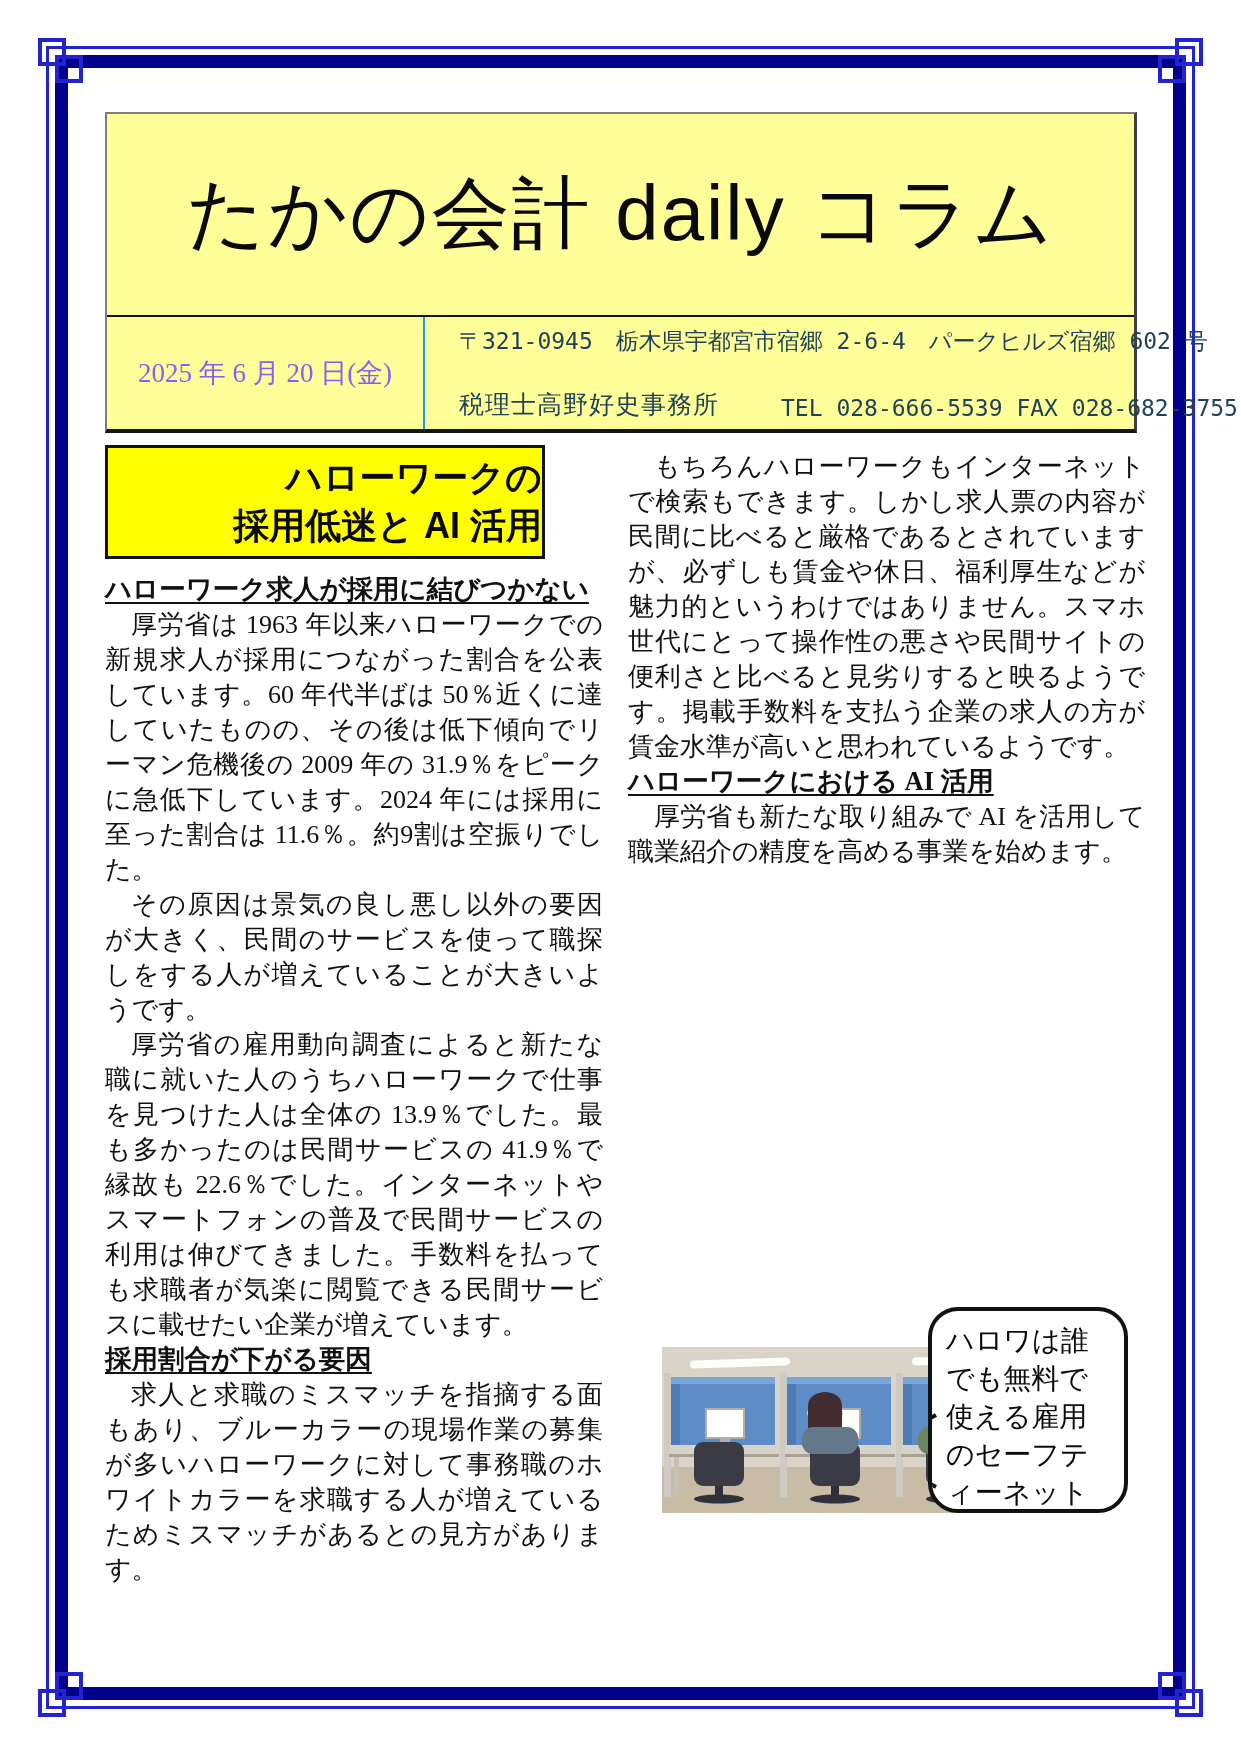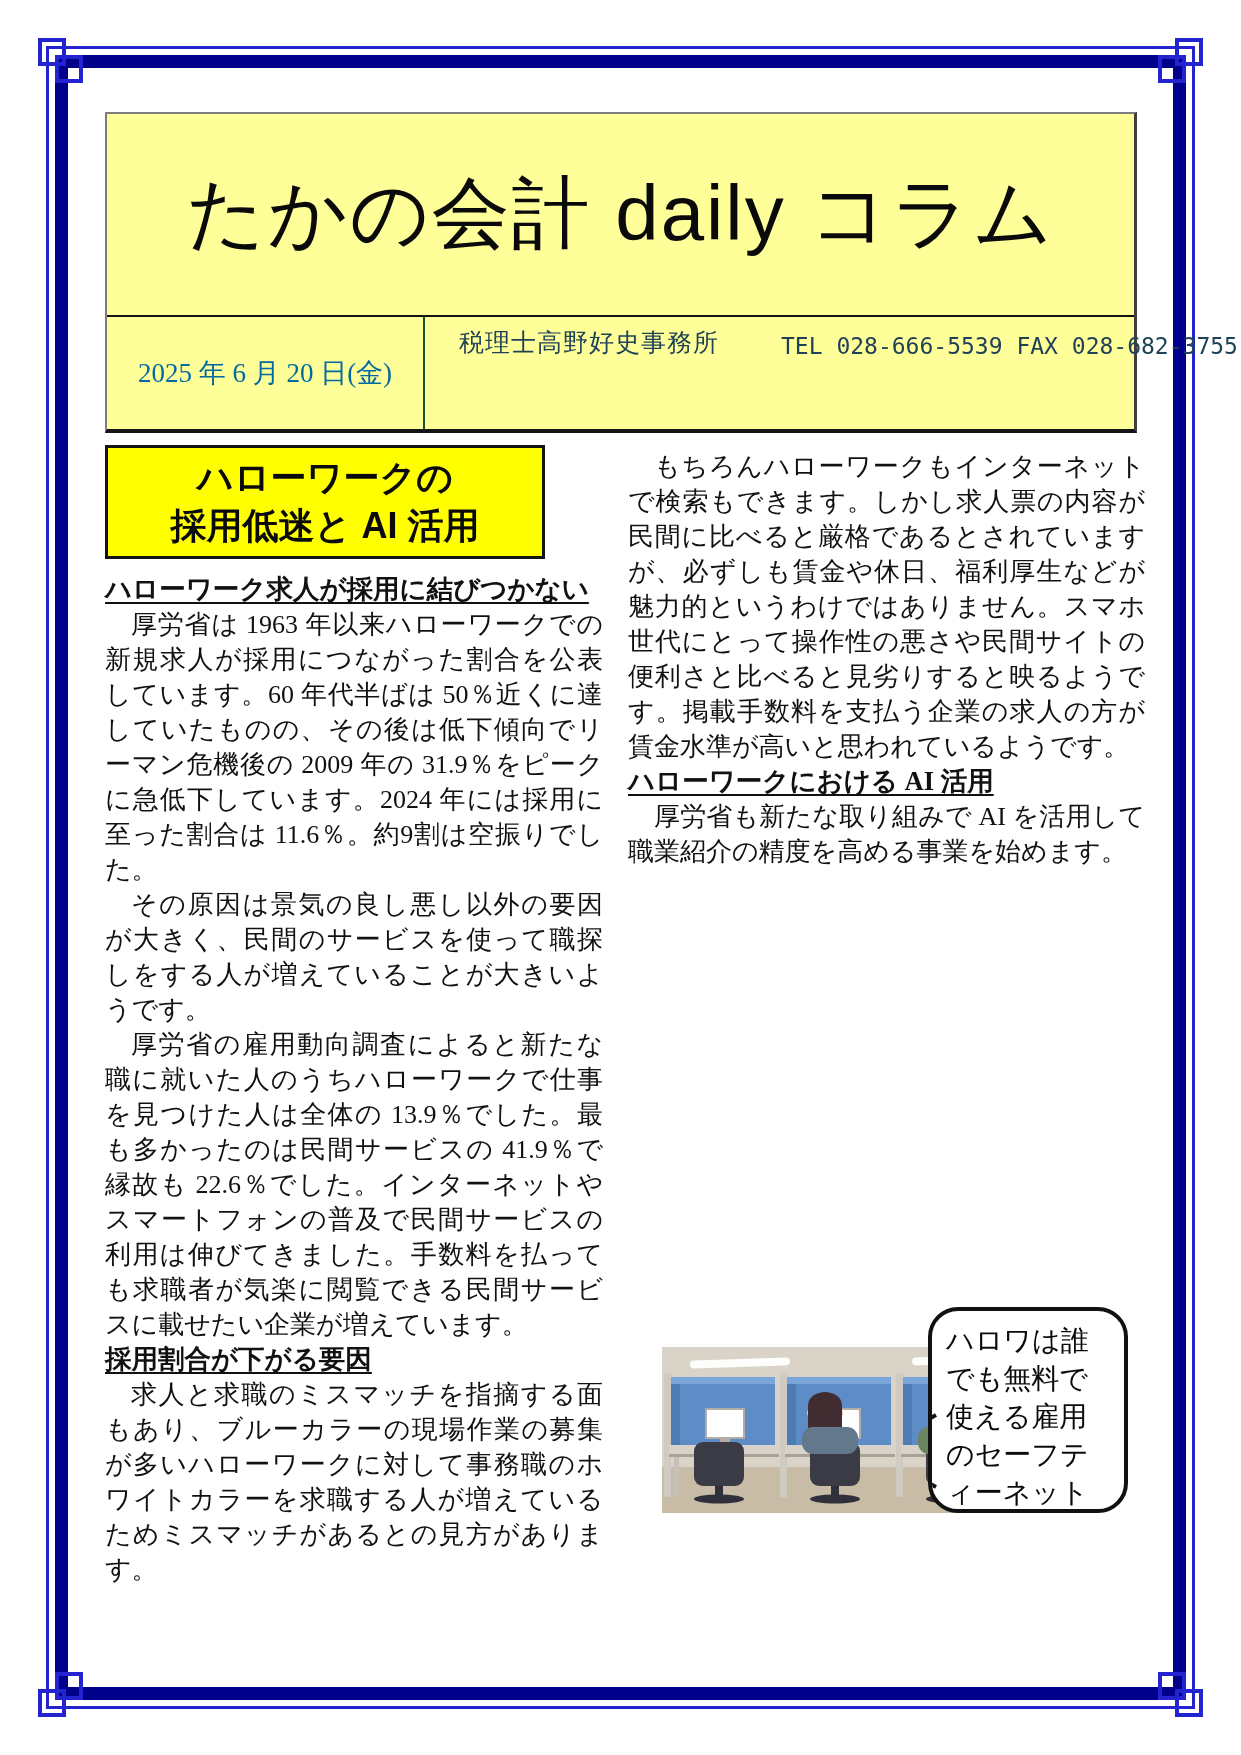--- a/index.html
+++ b/index.html
@@ -21,32 +21,32 @@
   .k-bl-a{left:38px;bottom:38px}.k-bl-b{left:55px;bottom:55px}
   .k-br-a{right:38px;bottom:38px}.k-br-b{right:55px;bottom:55px}
 
   
   .header-box{position:absolute;left:105px;top:112px;width:1032px;height:321px;background:#ffff99;
     border-top:2px solid #7d7d7d;border-left:2px solid #7d7d7d;border-right:3px solid #3f3f3f;border-bottom:4px solid #141414;
     display:flex;flex-direction:column}
   .masthead{flex:0 0 203px;display:flex;align-items:center;justify-content:center;border-bottom:2px solid #141414}
   .masthead h1{font-family:var(--sans);font-weight:500;font-size:78px;letter-spacing:2px;color:#0a0a0a;white-space:nowrap}
   .info-row{flex:1 1 auto;display:flex;min-height:0}
-  .date-cell{flex:0 0 318px;border-right:2px solid #14532d;display:flex;align-items:center;justify-content:center;
-    font-family:var(--serif);font-size:27px;color:#0369a1;white-space:nowrap}
+  .date-cell{flex:0 0 318px;border-right:2px solid #0ea5e9;display:flex;align-items:center;justify-content:center;
+    font-family:var(--serif);font-size:27px;color:#8b5cf6;white-space:nowrap}
   .office-cell{flex:1 1 auto;color:#1f4257;font-family:var(--mono);font-size:23px;
     padding:9px 24px 8px 34px;display:flex;flex-direction:column;justify-content:space-between;white-space:nowrap}
   .office-line2{display:flex;align-items:flex-end}
   .office-name{font-family:var(--sans);font-size:25px;letter-spacing:1px}
   .office-telfax{margin-left:62px}
   .office-email{text-align:right;padding-right:20px}
 
   
   .topic-box{position:absolute;left:105px;top:445px;width:440px;height:114px;background:#ffff00;border:3px solid #141414;
-    display:flex;flex-direction:column;align-items:center;justify-content:center;
+    display:flex;flex-direction:column;align-items:flex-end;justify-content:center;
     font-family:var(--sans);font-weight:600;font-size:36px;line-height:48px;color:#0a0a0a;white-space:nowrap}
 
   
   .col{position:absolute;font-family:var(--serif);font-size:26px;line-height:35px;color:#111;text-align:justify}
   .col-left{left:105px;top:572px;width:498px}
   .col-right{left:628px;top:449px;width:517px}
   .col p{text-indent:1em}
   .col h2{font-family:var(--serif);font-size:26.5px;font-weight:700;line-height:35px;
     text-decoration:underline;text-decoration-thickness:2px;text-underline-offset:4px}
 
@@ -76,20 +76,21 @@
   <div class="knot k-br-a"></div>
   <div class="knot k-br-b"></div>
 
   <div class="header-box">
     <div class="masthead">
       <h1>たかの会計 daily コラム</h1>
     </div>
     <div class="info-row">
       <div class="date-cell">2025 年 6 月 20 日(金)</div>
       <div class="office-cell">
+        <div>〒321-0945　栃木県宇都宮市宿郷 2-6-4　パークヒルズ宿郷 602 号</div>
         <div class="office-line2">
           <span class="office-name">税理士高野好史事務所</span>
           <span class="office-telfax">TEL 028-666-5539  FAX 028-682-3755</span>
         </div>
       </div>
     </div>
   </div>
 
   <div class="topic-box">
     <div>ハローワークの</div>

